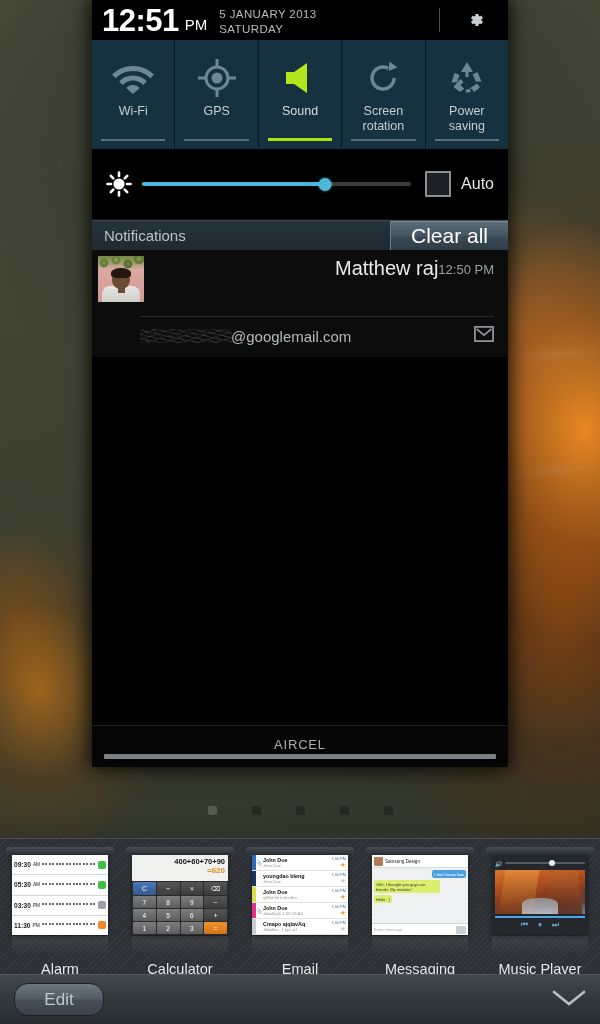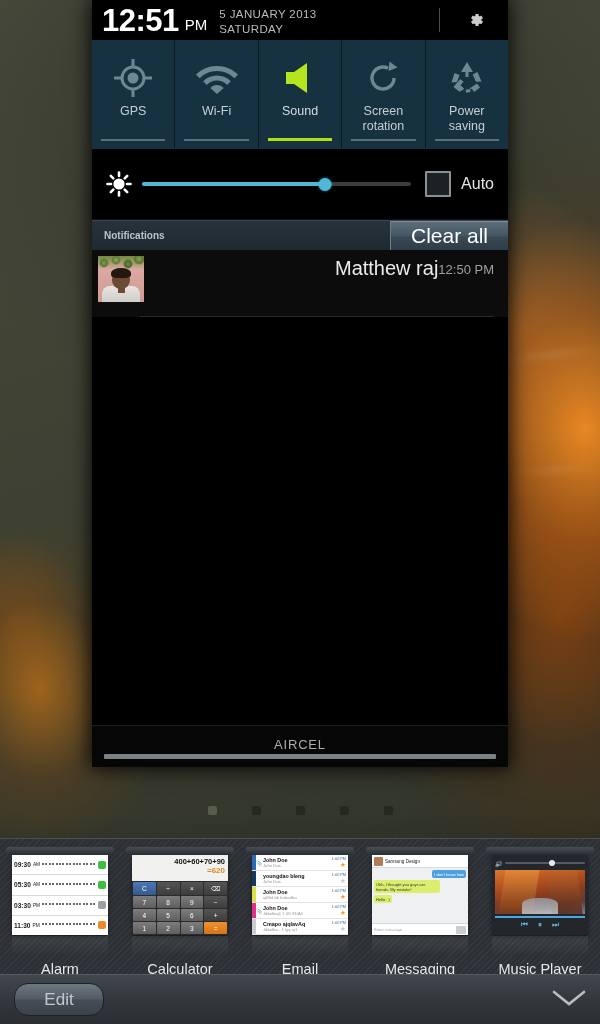--- a/index.html
+++ b/index.html
@@ -93,21 +93,21 @@
     width:26px; height:26px; border:2px solid #8c9092; background:#1d2126; border-radius:1px;
   }
   .auto-label { color:#e2e4e5; font-size:16px; margin-left:10px; }
 
   
   .notif-head {
     height:30px; background:linear-gradient(180deg,#27333c 0%,#1e2930 100%);
     display:flex; align-items:center; justify-content:space-between; padding-left:12px;
     border-top:1px solid #39444c;
   }
-  .notif-head .ttl { color:#b9c4cb; font-size:10px;font-weight:bold; }
+  .notif-head .ttl { color:#b9c4cb; font-size:15px; }
   .clear-all {
     height:30px; min-width:118px; padding:0 14px;
     background:linear-gradient(180deg,#5d6e7b 0%,#445562 48%,#394955 52%,#2d3c47 100%);
     color:#fff; font-size:21px; display:flex; align-items:center; justify-content:center;
     border-left:1px solid #6b7d8a; border-top:1px solid #7b8d9a;
   }
 
   
   .notif-item { position:relative; background:#0c0c0c; padding:6px 0 0 0; }
   .notif-top { display:flex; padding:0 14px 0 6px; }
@@ -297,42 +297,42 @@
           <path fill="#c9cdcf" d="M12 8.2a3.8 3.8 0 100 7.6 3.8 3.8 0 000-7.6zm0 5.9a2.1 2.1 0 110-4.2 2.1 2.1 0 010 4.2z"></path>
           <path fill="#c9cdcf" d="M20.3 13.6l-1.6-.9a6.9 6.9 0 000-1.4l1.6-.9-1.6-2.8-1.6.9a6.9 6.9 0 00-1.2-.7V6h-3.2v1.8c-.4.2-.8.4-1.2.7l-1.6-.9-1.6 2.8 1.6.9a6.9 6.9 0 000 1.4l-1.6.9 1.6 2.8 1.6-.9c.4.3.8.5 1.2.7V18h3.2v-1.8c.4-.2.8-.4 1.2-.7l1.6.9 1.6-2.8z" transform="translate(-2.3 -0.1)"></path>
         </svg>
       </div>
     </div>
 
     <div class="toggles">
 
       <div class="tile">
         <div class="ticon">
+          <svg width="44" height="32" viewBox="0 0 44 32">
+            <path fill="#6e8794" d="M22 4C13.8 4 6.4 7.3 1 12.6l3.6 3.6C9 11.8 15.2 9 22 9s13 2.8 17.4 7.2l3.6-3.6C37.6 7.3 30.2 4 22 4z"></path>
+            <path fill="#6e8794" d="M22 13.5c-5.4 0-10.3 2.2-13.8 5.8l3.6 3.6c2.6-2.7 6.2-4.4 10.2-4.4s7.6 1.7 10.2 4.4l3.6-3.6c-3.5-3.6-8.4-5.8-13.8-5.8z"></path>
+            <path fill="#6e8794" d="M22 23c-2.6 0-5 1.1-6.7 2.9L22 32l6.7-6.1A9.2 9.2 0 0022 23z"></path>
+          </svg>
+        </div>
+        <div class="tlabel">Wi-Fi</div>
+        <div class="tunder"></div>
+      </div>
+
+      <div class="tile">
+        <div class="ticon">
           <svg width="40" height="40" viewBox="0 0 40 40">
             <circle cx="20" cy="20" r="11" fill="none" stroke="#6e8794" stroke-width="3"></circle>
             <circle cx="20" cy="20" r="5.5" fill="#6e8794"></circle>
             <rect x="18.5" y="1" width="3" height="7" fill="#6e8794"></rect>
             <rect x="18.5" y="32" width="3" height="7" fill="#6e8794"></rect>
             <rect x="1" y="18.5" width="7" height="3" fill="#6e8794"></rect>
             <rect x="32" y="18.5" width="7" height="3" fill="#6e8794"></rect>
           </svg>
         </div>
         <div class="tlabel">GPS</div>
-        <div class="tunder"></div>
-      </div>
-
-      <div class="tile">
-        <div class="ticon">
-          <svg width="44" height="32" viewBox="0 0 44 32">
-            <path fill="#6e8794" d="M22 4C13.8 4 6.4 7.3 1 12.6l3.6 3.6C9 11.8 15.2 9 22 9s13 2.8 17.4 7.2l3.6-3.6C37.6 7.3 30.2 4 22 4z"></path>
-            <path fill="#6e8794" d="M22 13.5c-5.4 0-10.3 2.2-13.8 5.8l3.6 3.6c2.6-2.7 6.2-4.4 10.2-4.4s7.6 1.7 10.2 4.4l3.6-3.6c-3.5-3.6-8.4-5.8-13.8-5.8z"></path>
-            <path fill="#6e8794" d="M22 23c-2.6 0-5 1.1-6.7 2.9L22 32l6.7-6.1A9.2 9.2 0 0022 23z"></path>
-          </svg>
-        </div>
-        <div class="tlabel">Wi-Fi</div>
         <div class="tunder"></div>
       </div>
 
       <div class="tile active">
         <div class="ticon">
           <svg width="36" height="34" viewBox="0 0 36 34">
             <path fill="#b5e61d" d="M4 11h8L25 2v30l-13-9H4z"></path>
           </svg>
         </div>
         <div class="tlabel">Sound</div>
@@ -414,20 +414,32 @@
           <div class="neck"></div>
           <div class="head"></div>
           <div class="hair"></div>
         </div>
         <div class="notif-meta">
           <div class="notif-title">Matthew raj</div>
           <div class="notif-time">12:50 PM</div>
         </div>
       </div>
       <div class="notif-divider"></div>
+      <div class="notif-sub">
+        <div class="sub-text">
+          <span class="redacted"></span>
+            <span>@googlemail.com</span>
+        </div>
+        <div>
+          <svg width="20" height="16" viewBox="0 0 20 16">
+            <rect x="0.9" y="0.9" width="18.2" height="14.2" fill="none" stroke="#8d9295" stroke-width="1.8"></rect>
+            <path d="M2.6 3L10 9.2 17.4 3" fill="none" stroke="#8d9295" stroke-width="1.8"></path>
+          </svg>
+        </div>
+      </div>
       <div class="notif-body"></div>
     </div>
 
     <div class="carrier">
       <div class="carrier-name">AIRCEL</div>
       <div class="grip"></div>
     </div>
   </div>
 
   <div class="dock">

